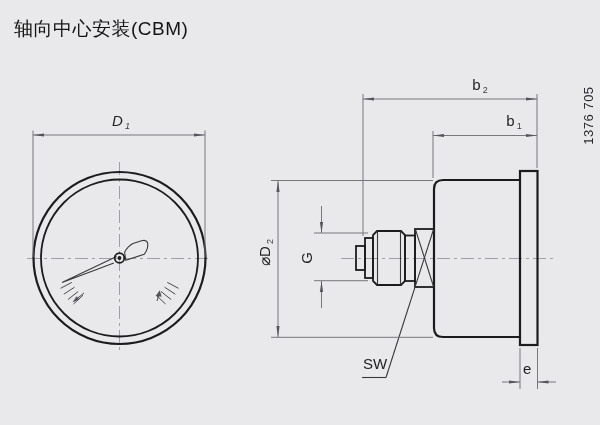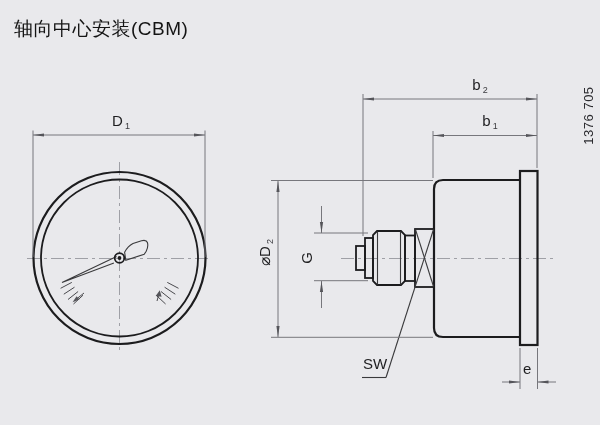--- a/index.html
+++ b/index.html
@@ -141,29 +141,29 @@
         <line class="dim" x1="520" y1="348" x2="520" y2="389"></line>
         <line class="dim" x1="537.5" y1="348" x2="537.5" y2="389"></line>
         <line class="dim" x1="502" y1="382" x2="520" y2="382"></line>
         <line class="dim" x1="537.5" y1="382" x2="556" y2="382"></line>
         <polygon class="arr" points="520,382 509,380.4 509,383.6"></polygon>
         <polygon class="arr" points="537.5,382 548.5,380.4 548.5,383.6"></polygon>
       </g>
     </g>
   </svg>
 
-  <div class="dimlabel center" style="left:105px;top:113px;width:32px;">
+  <div class="dimlabel center" style="left:105px;top:113px;width:32px;font-style:italic;">
     <span>D</span><sub>1</sub>
   </div>
 
   <div class="dimlabel center" style="left:438px;top:77px;width:28px;margin-left:28px;">
     <span>b</span><sub>2</sub>
   </div>
 
-  <div class="dimlabel center" style="left:476px;top:113px;width:28px;">
+  <div class="dimlabel center" style="left:500px;top:113px;width:28px;">
     <span>b</span><sub>1</sub>
   </div>
 
   <div class="dimlabel center rot" style="left:240px;top:242px;width:54px;">
     <span>⌀D</span><sub>2</sub>
   </div>
 
   <div class="dimlabel center rot" style="left:287px;top:250px;width:40px;">
     <span>G</span>
   </div>

